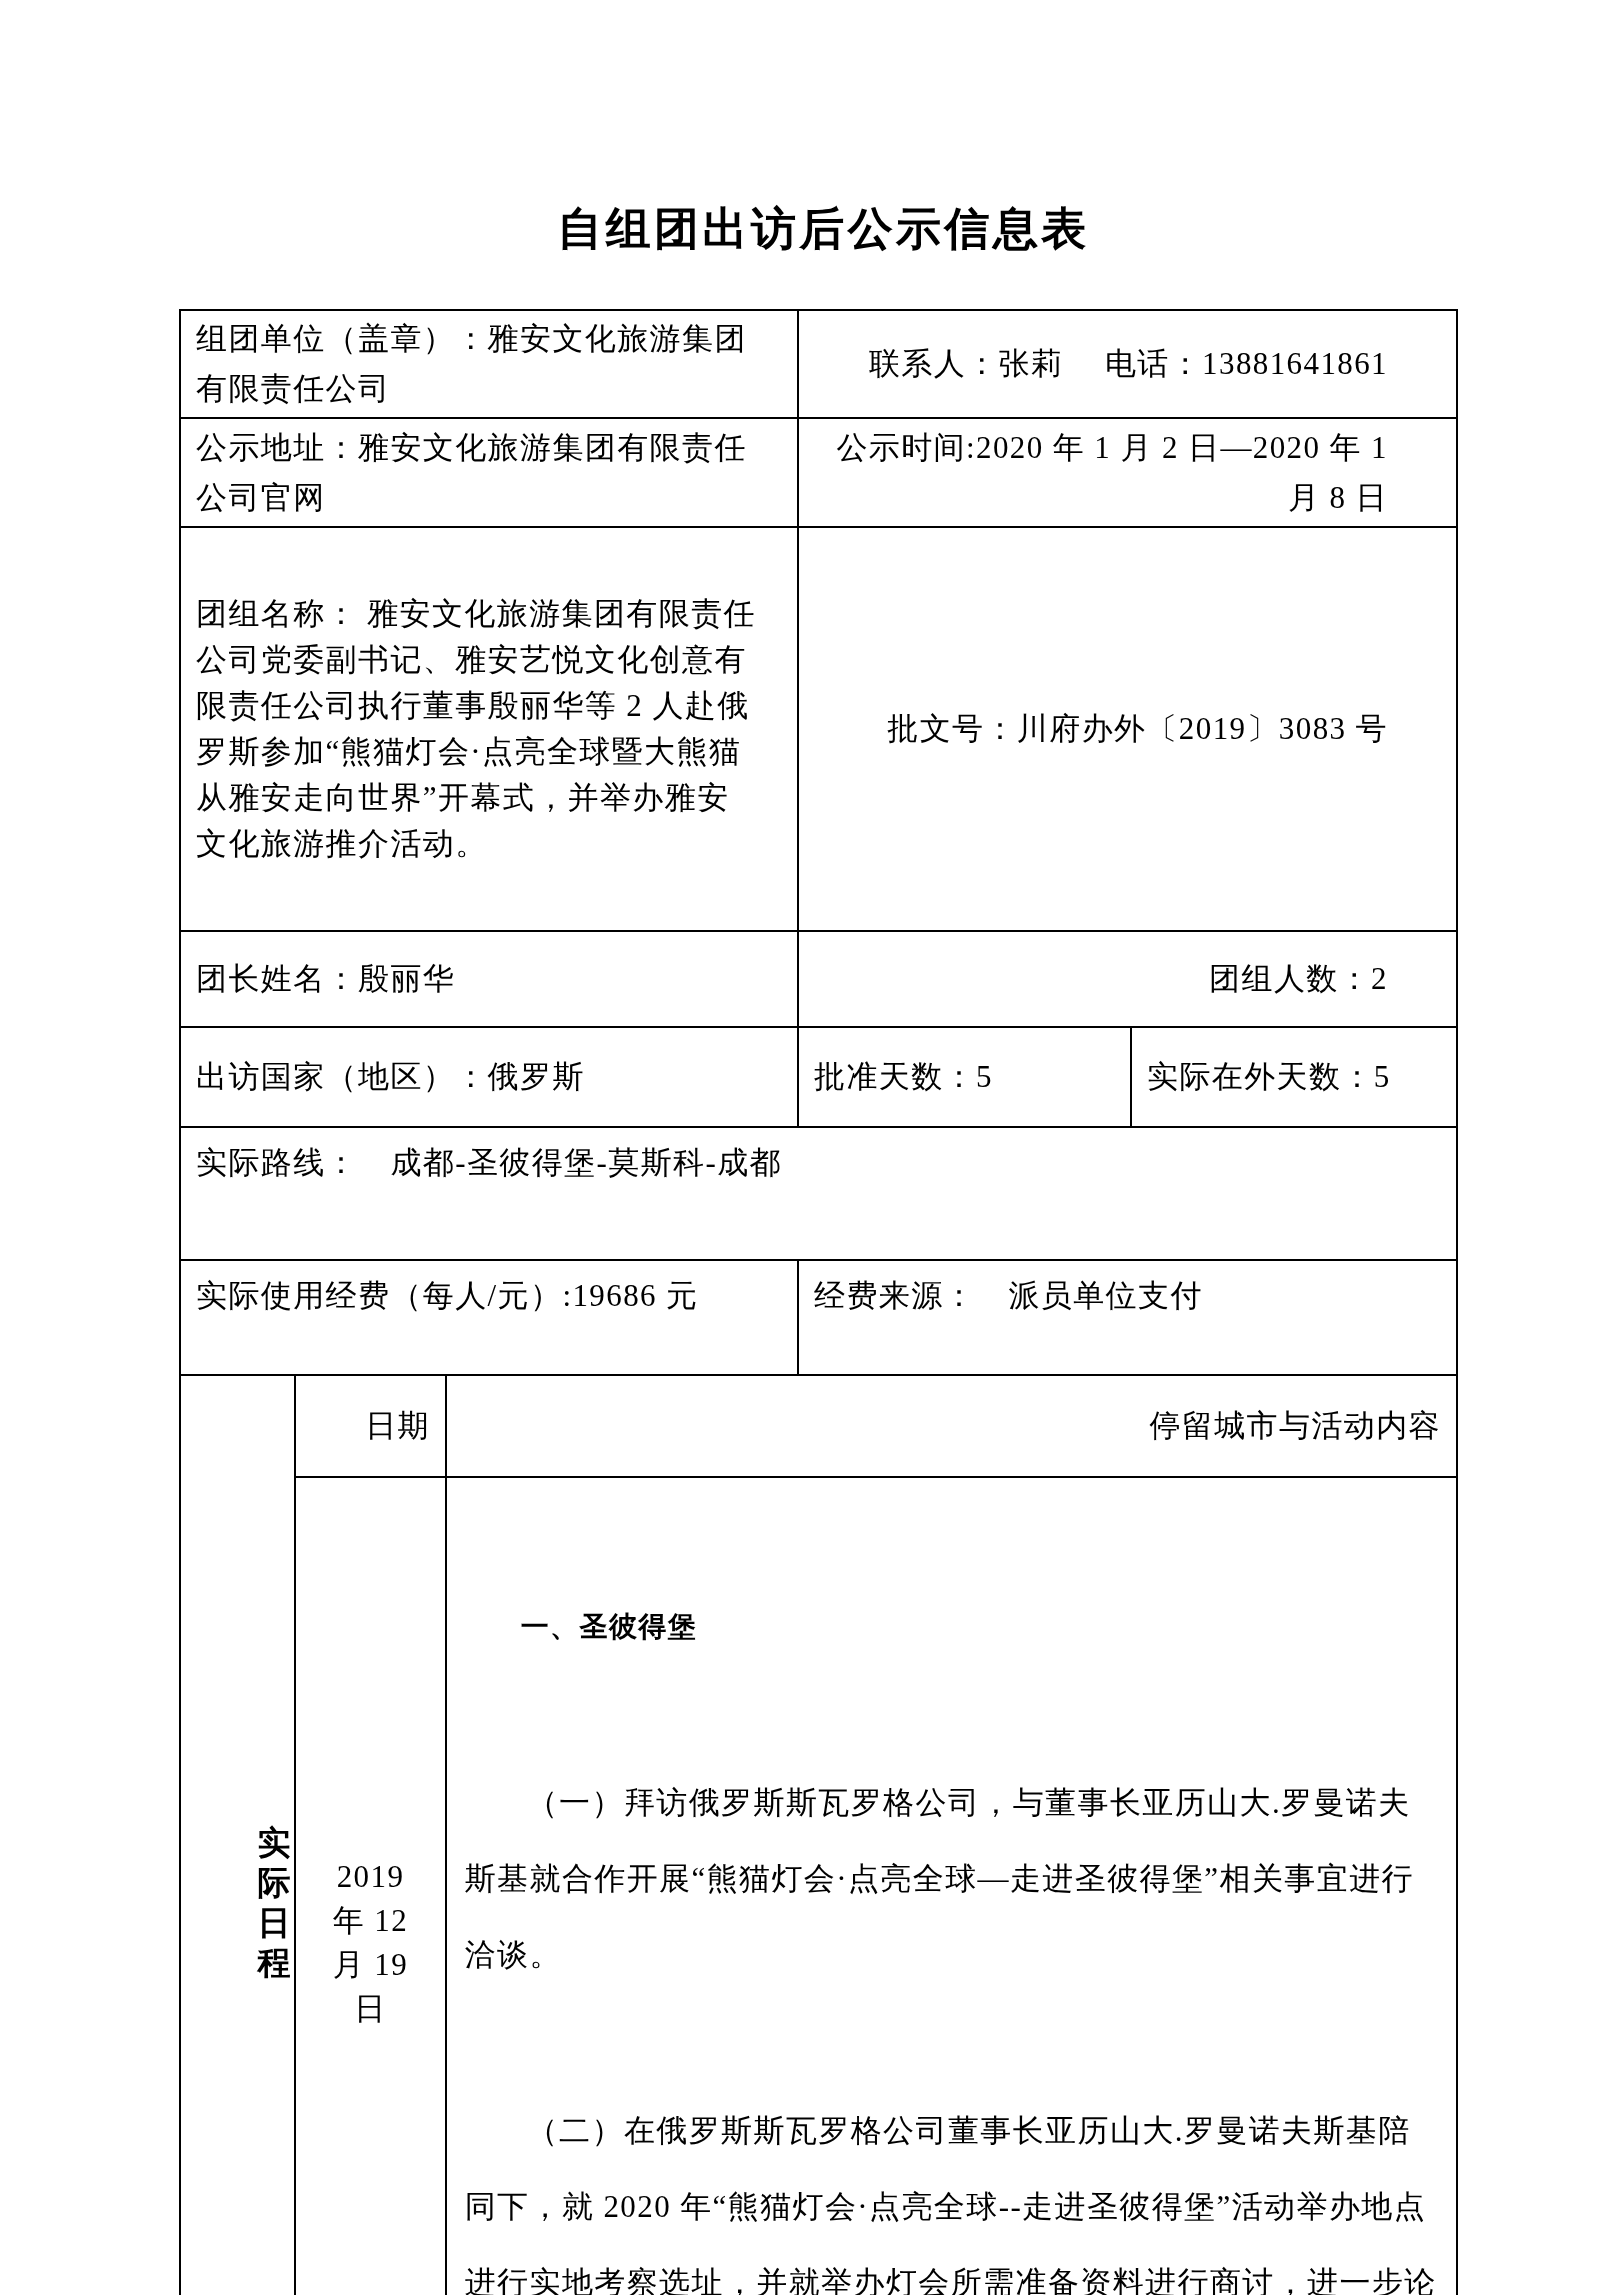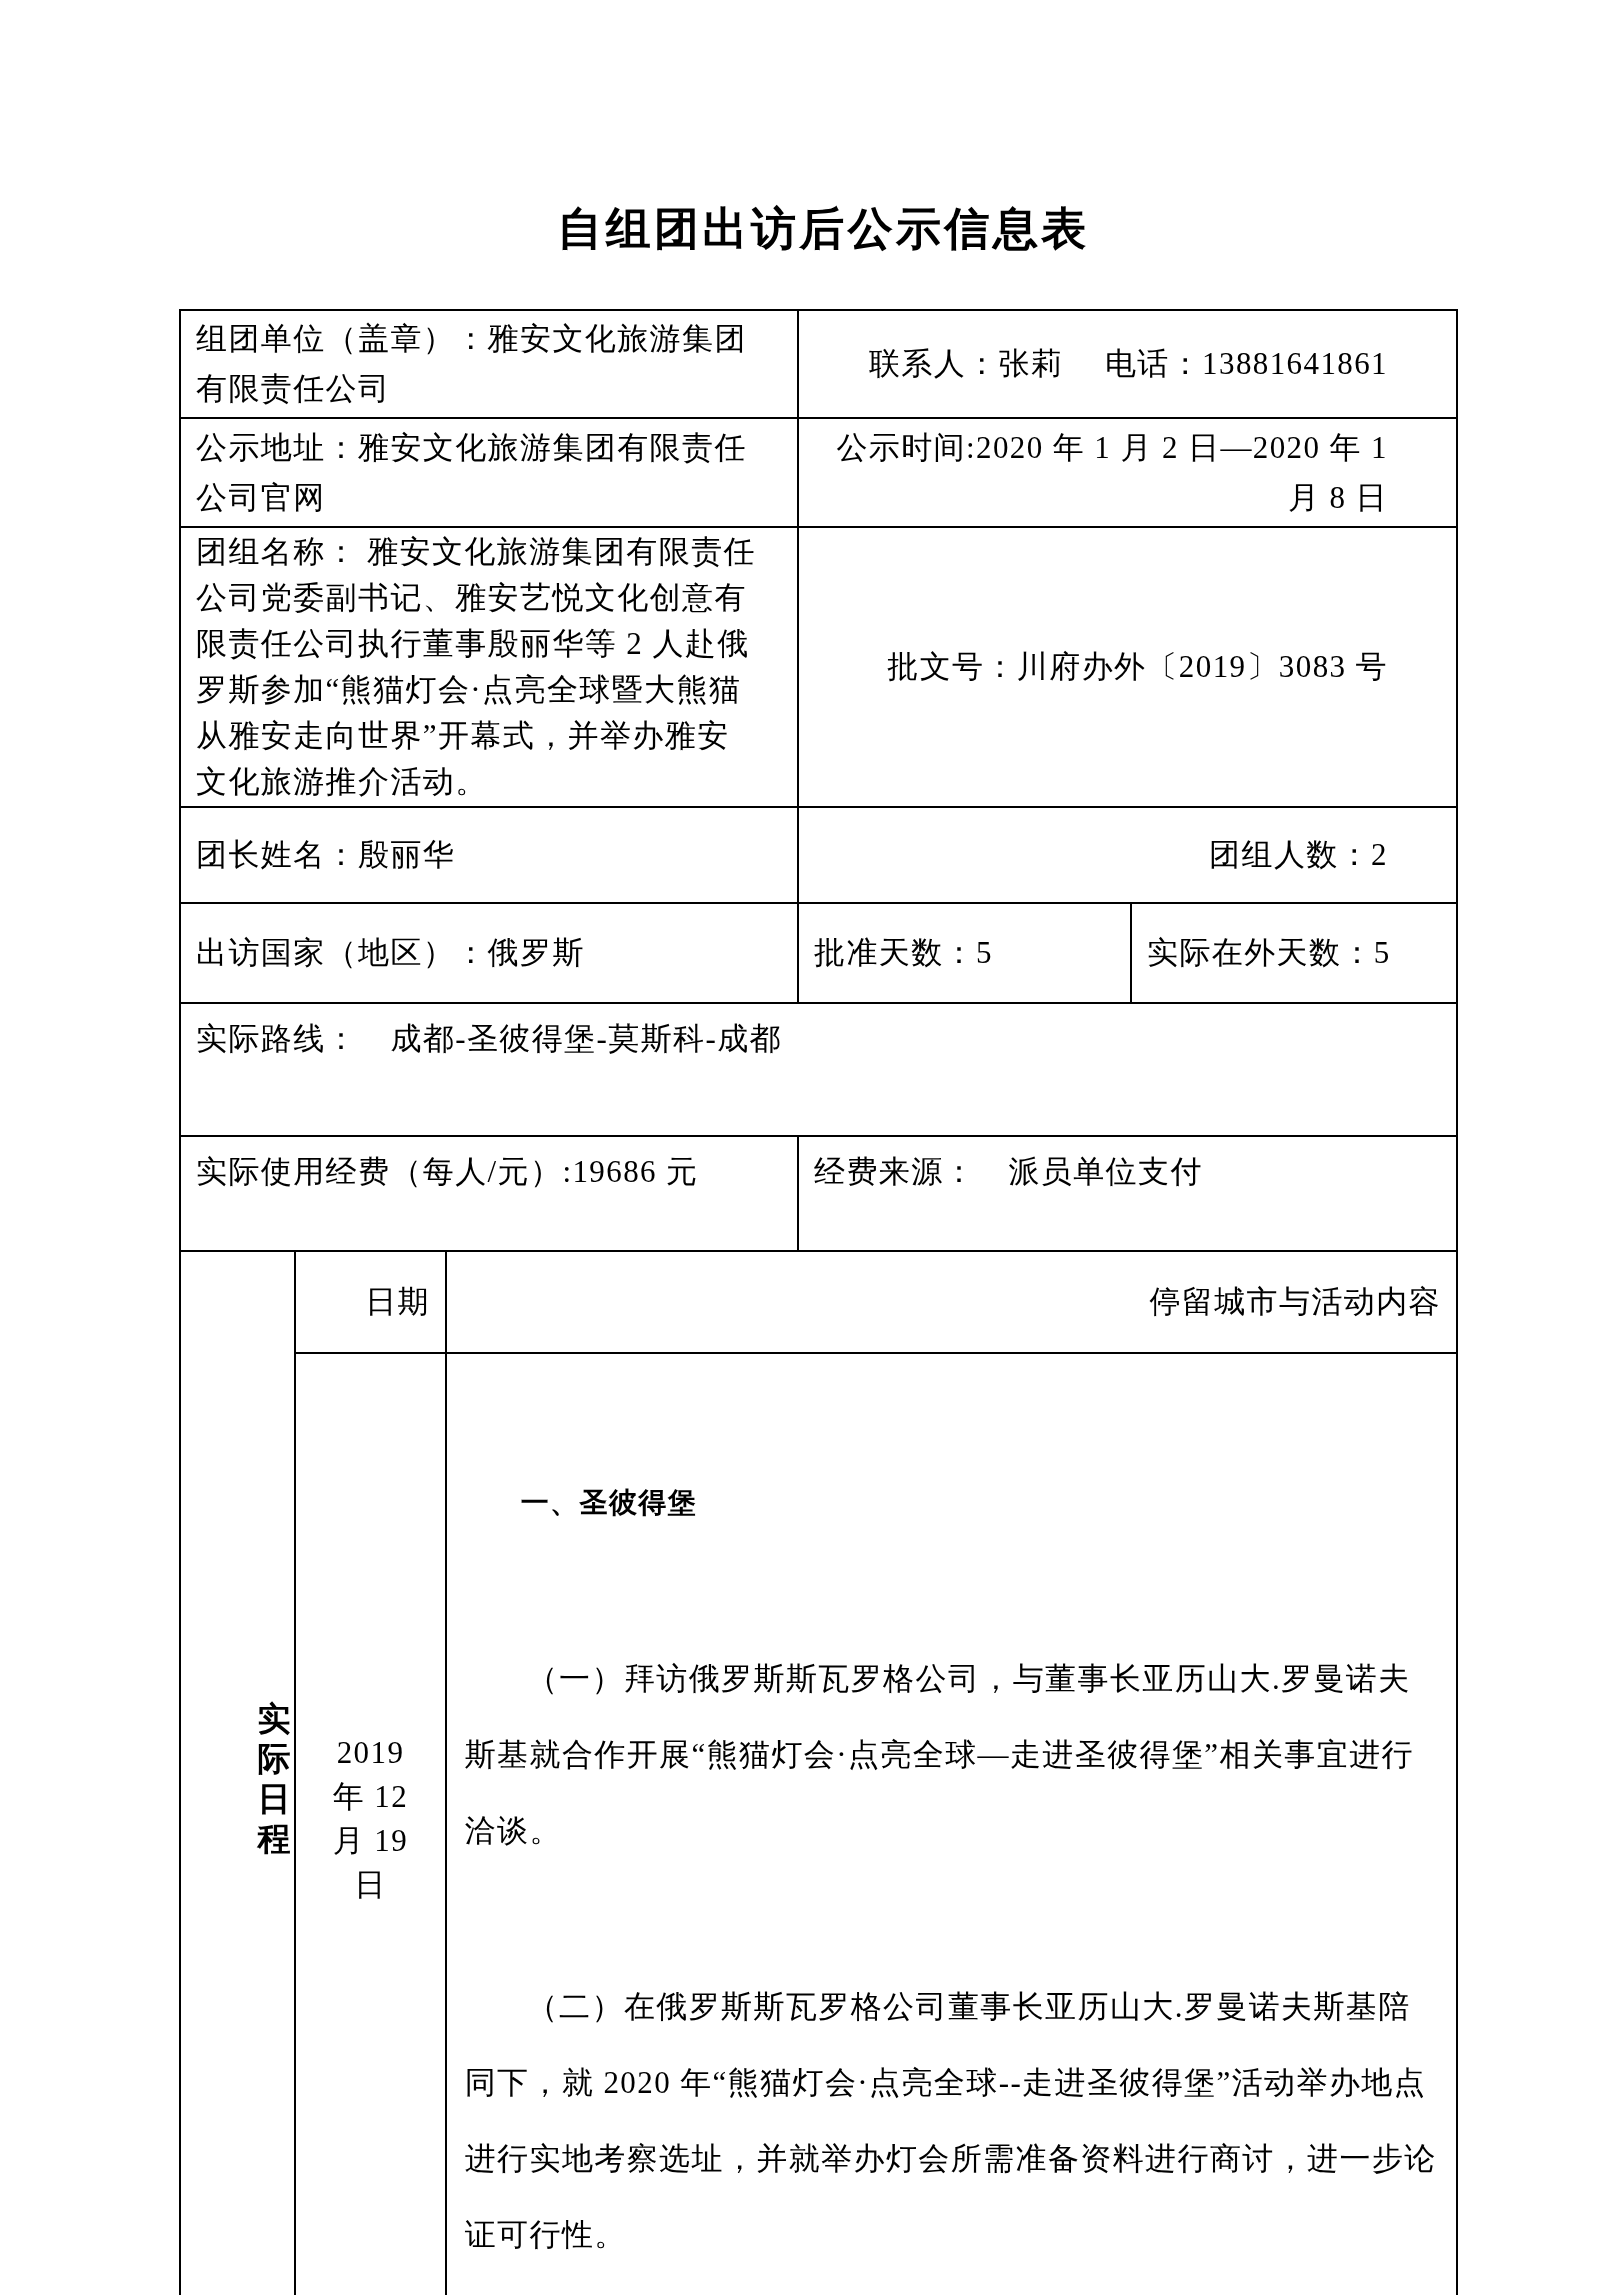--- a/index.html
+++ b/index.html
@@ -20,21 +20,21 @@
     border-collapse: collapse; table-layout: fixed;
     border: 2.7px solid #000;
   }
   td {
     border: 2px solid #000;
     border-top-width: 2.7px; border-bottom-width: 2.7px;
     font-size: 31px; line-height: 50px; letter-spacing: 1.4px;
     padding: 0 15px; vertical-align: middle;
     white-space: pre-wrap;
   }
-  .r1 { height: 108px; } .r2 { height: 109px; } .r3 { height: 280px; }
+  .r1 { height: 108px; } .r2 { height: 109px; } .r3 { height: 404px; }
   .r4 { height: 96px; } .r5 { height: 100px; } .r6 { height: 133px; }
   .r7 { height: 115px; } .r8 { height: 102px; } .r9 { height: 615px; }
   .col-left  { padding-right: 38px; border-radius: 19px; }
   .col-right { padding-right: 68px; text-align: right; }
   .cell-tall { line-height: 46px; }
   .cell-top  { vertical-align: top; padding-top: 9.5px; }
   .center    { text-align: right; }
   .label-cell { text-align: center; padding: 0 0 61px 0; vertical-align: middle; }
   .vertical {
     display: inline-block; width: 35px;

